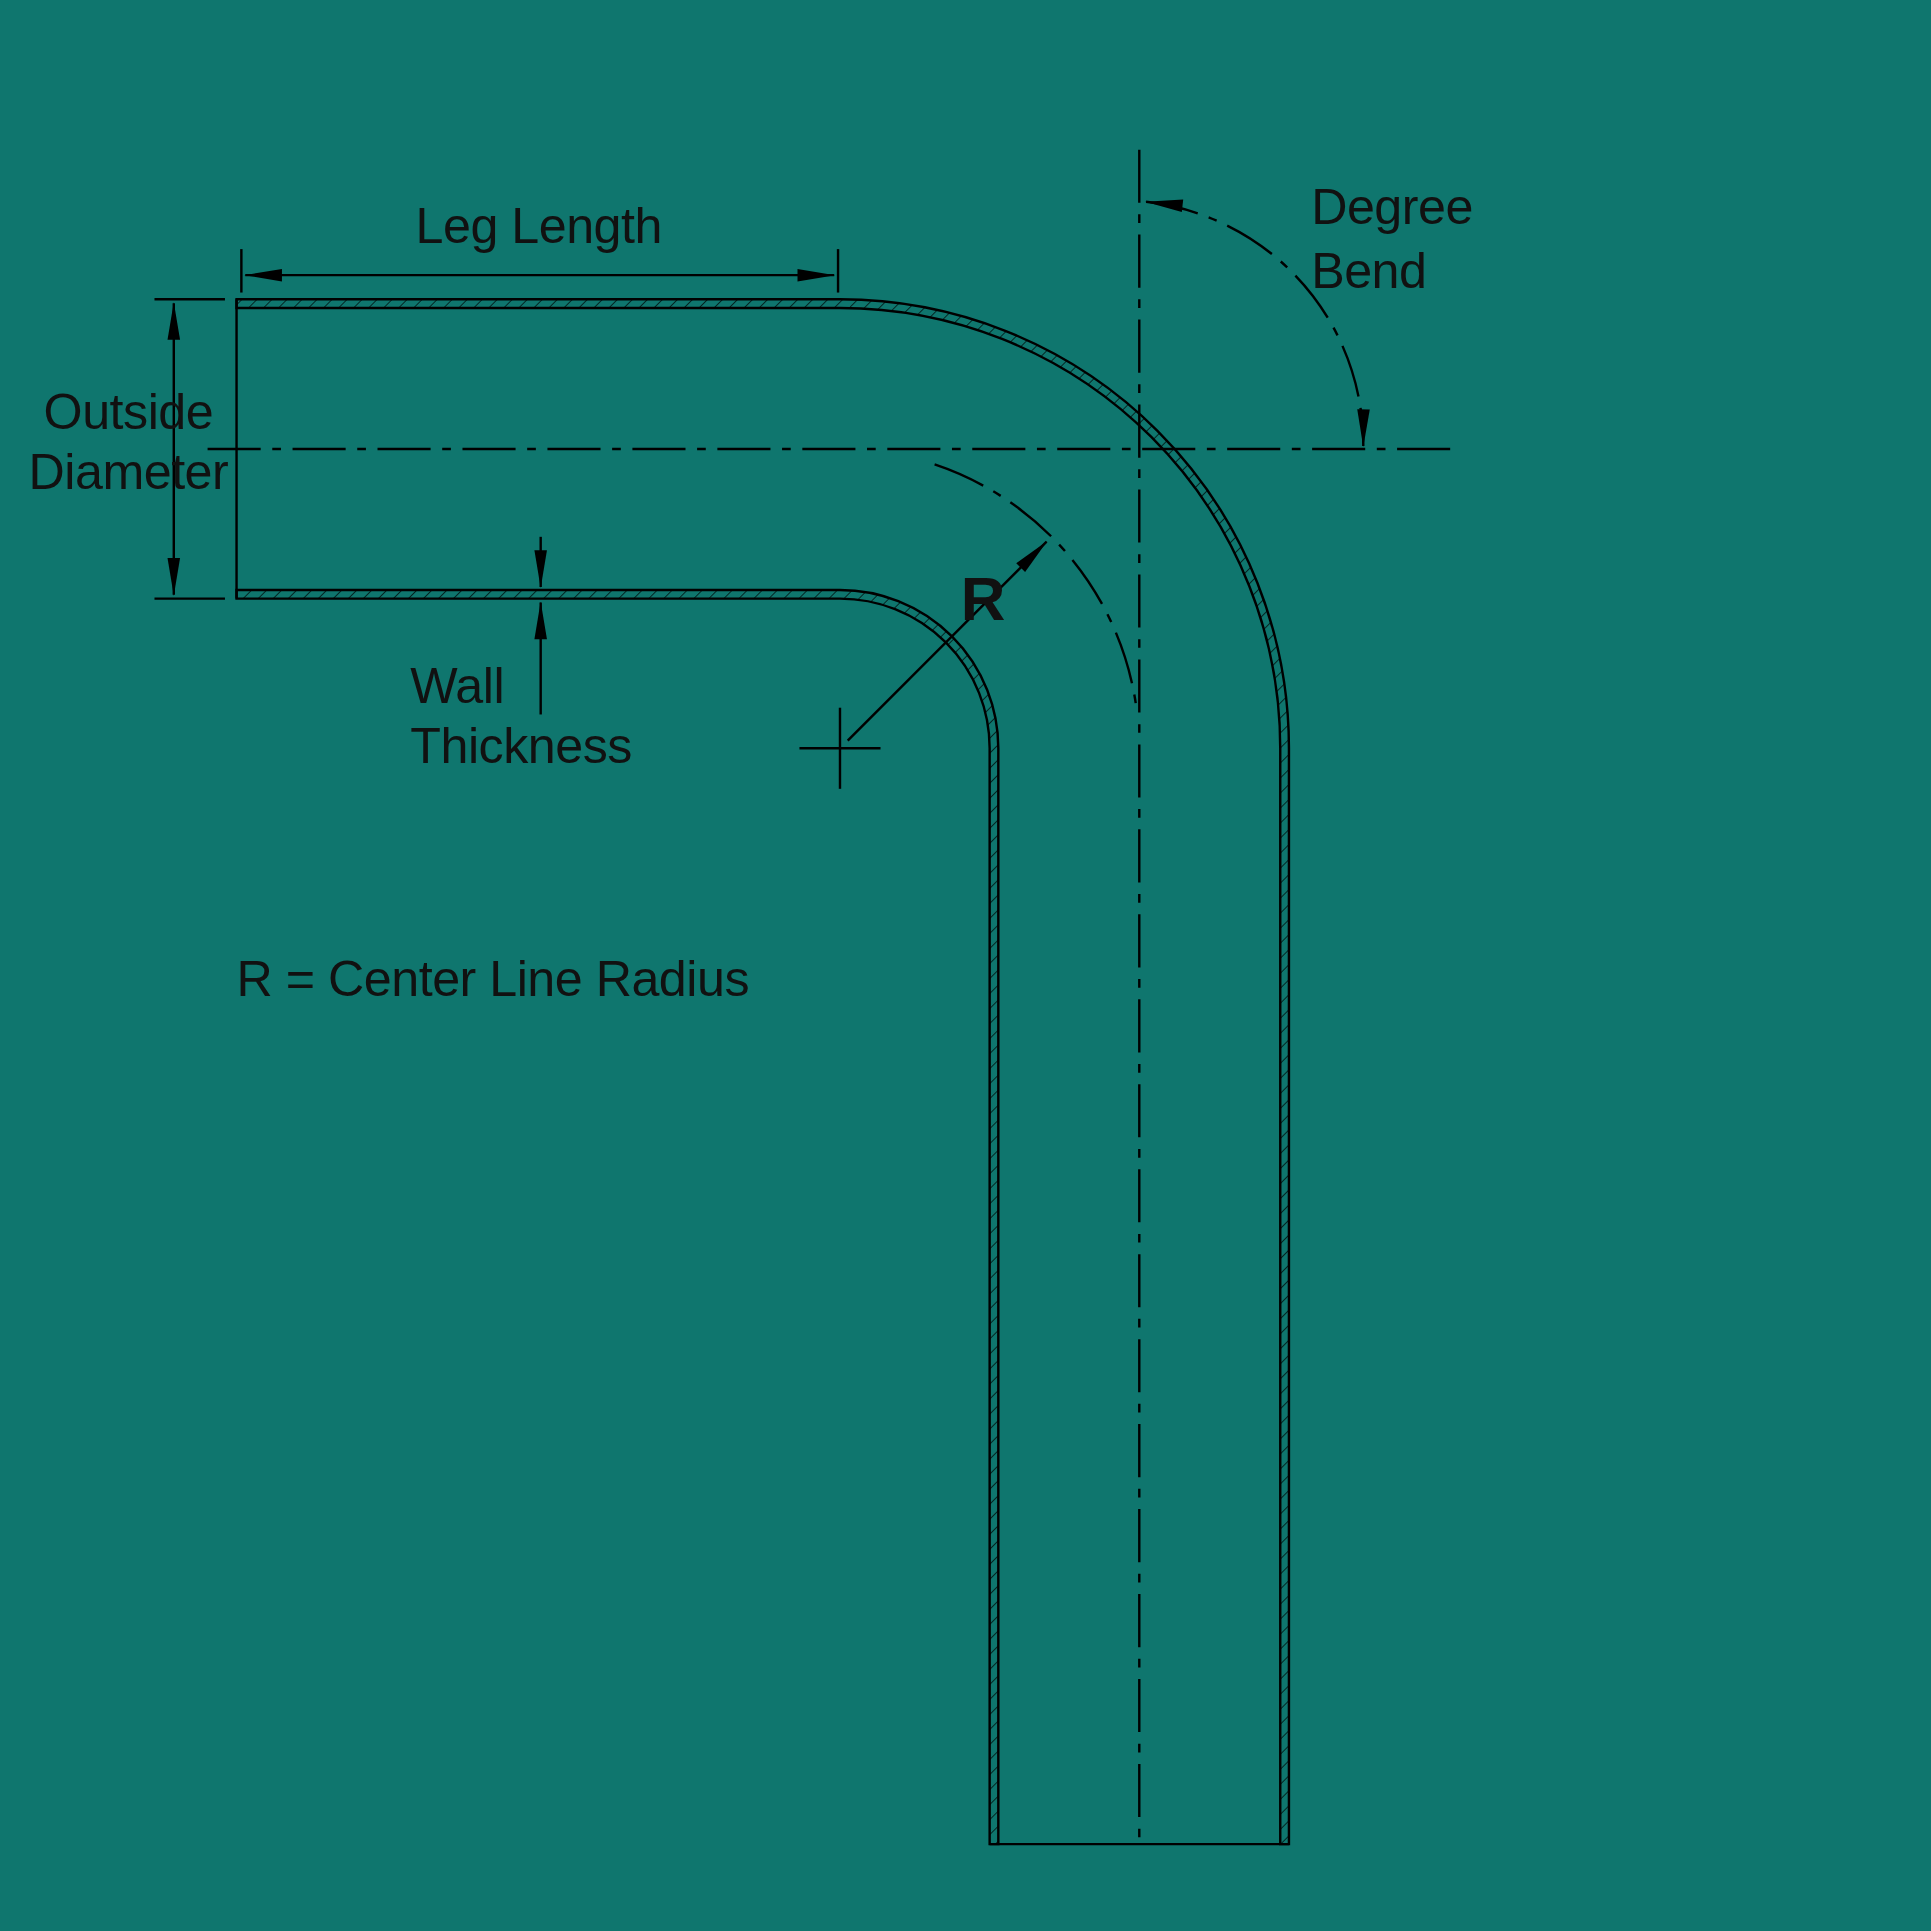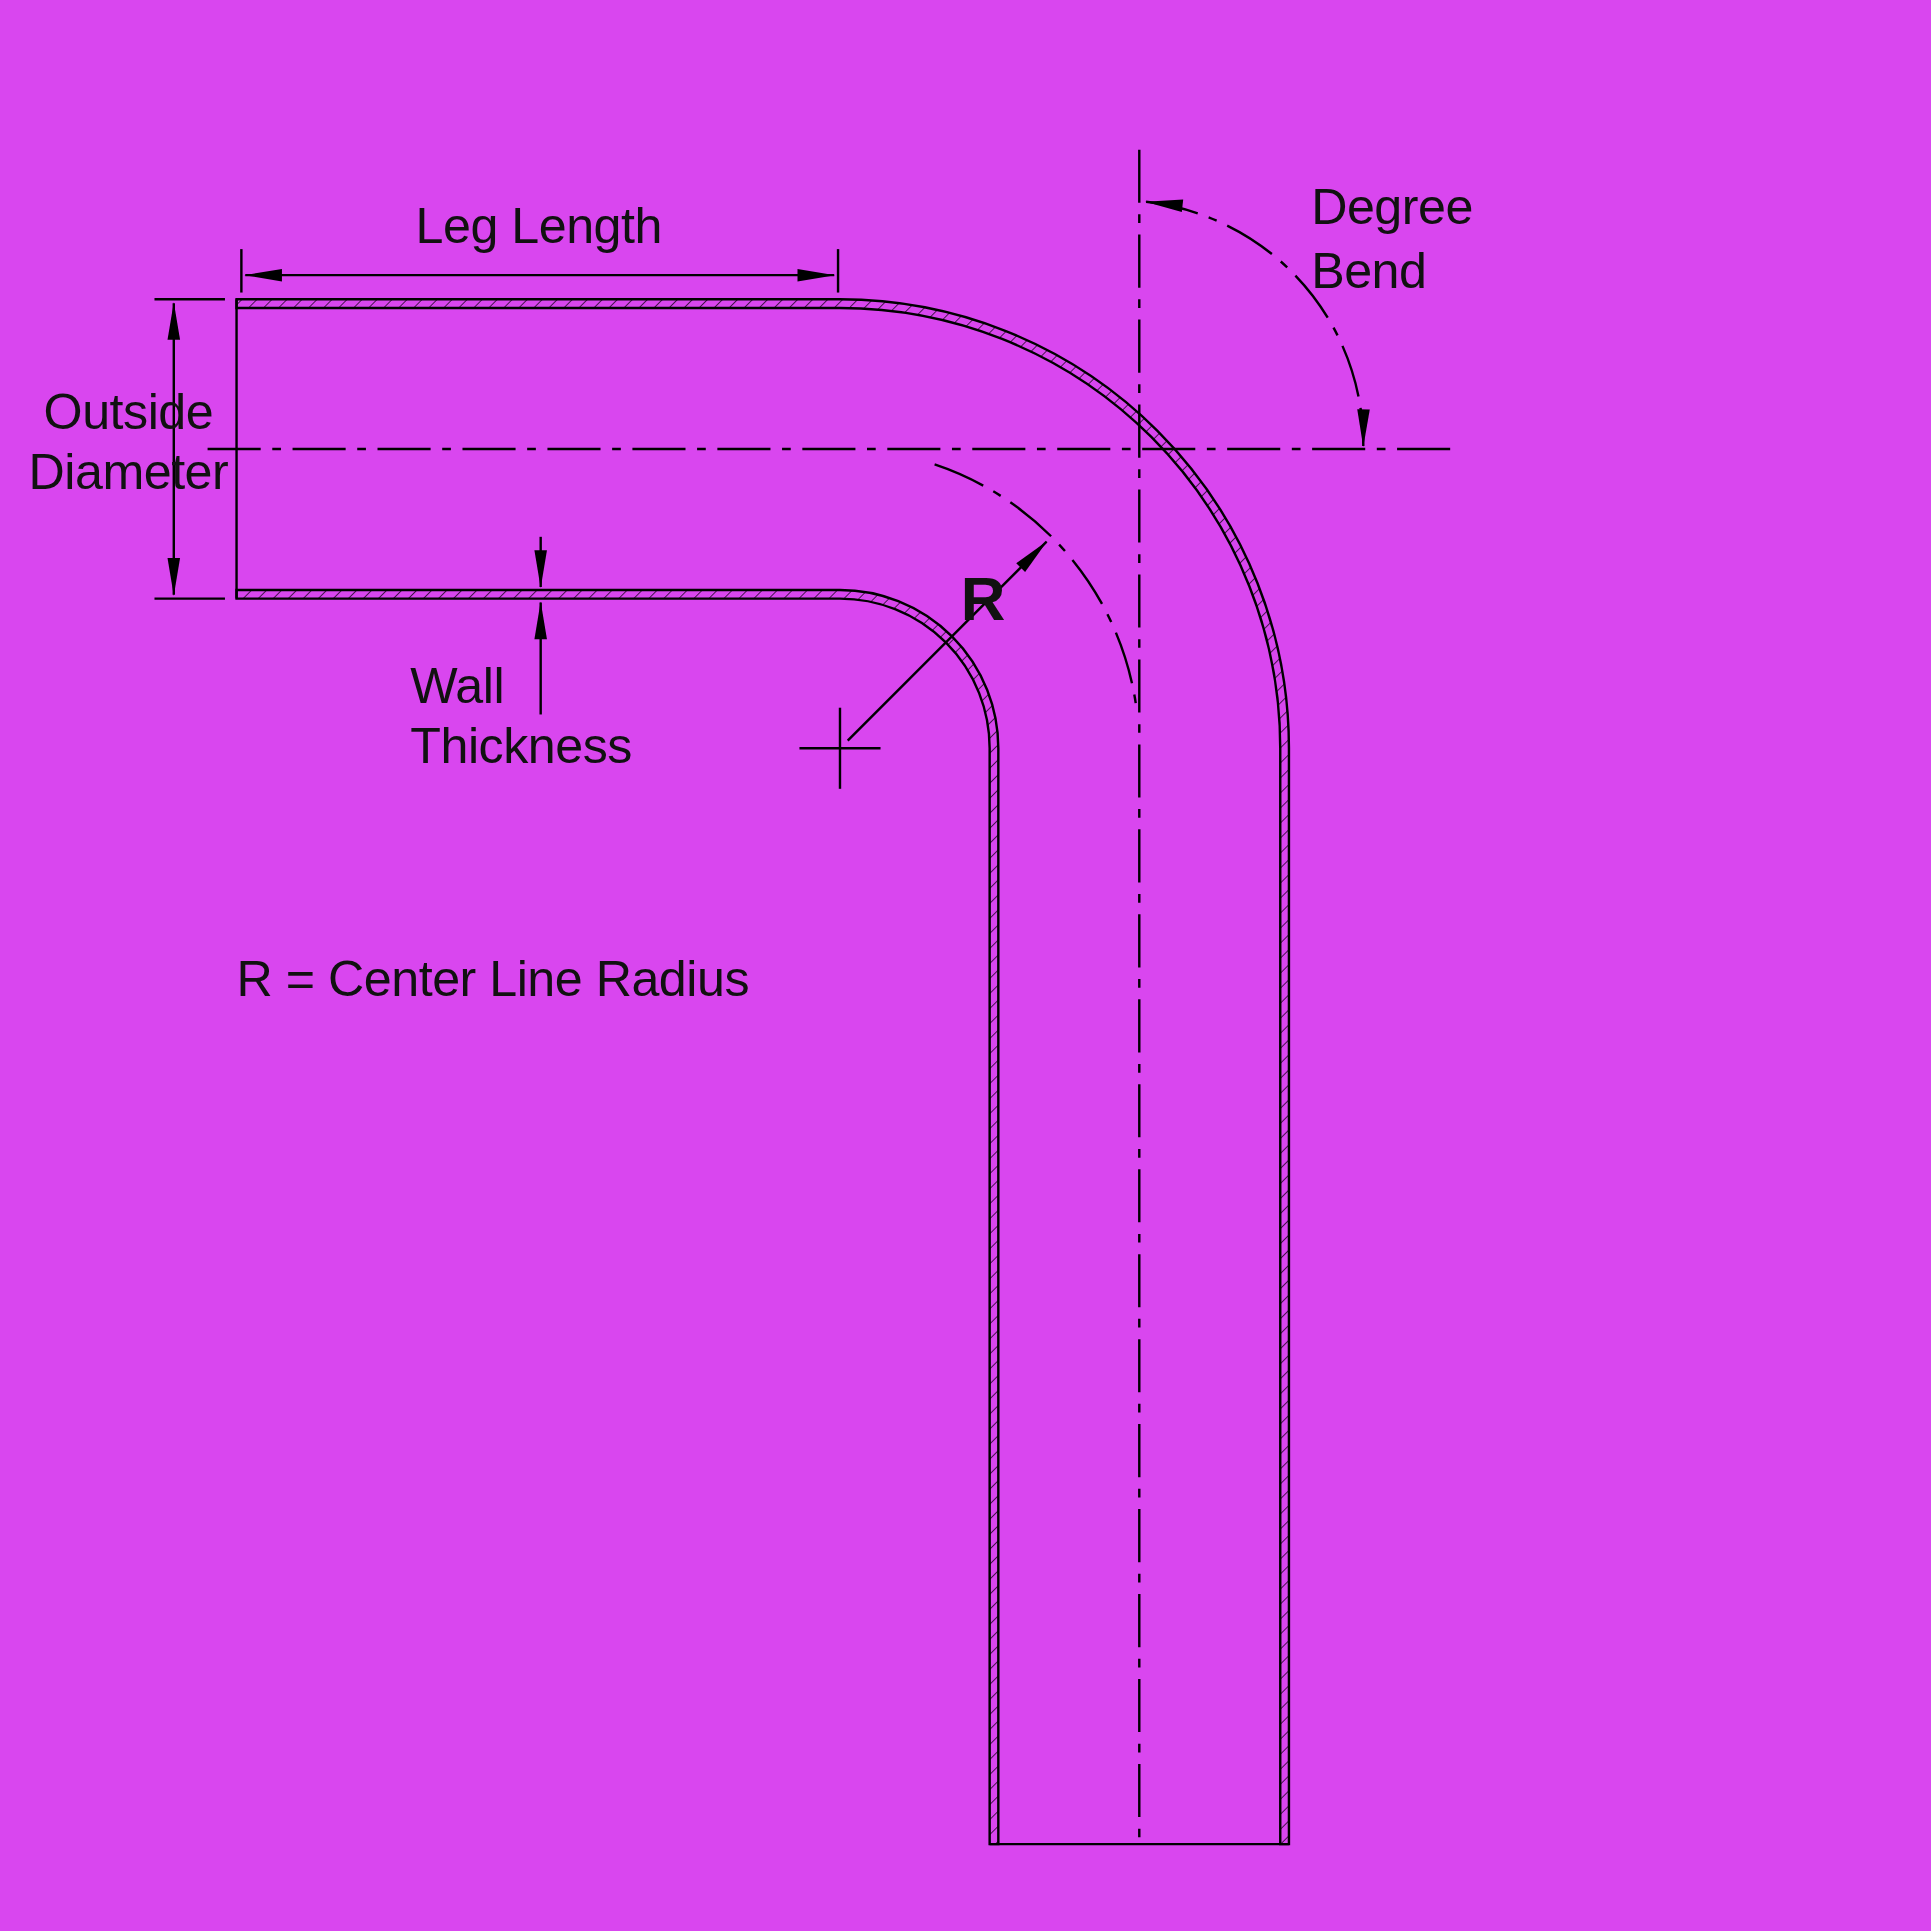--- a/index.html
+++ b/index.html
@@ -1,20 +1,20 @@
 <!DOCTYPE html>
 <html><head>
 <meta charset="utf-8">
 <style>
   html, body { margin: 0; padding: 0; background: #ffffff; }
   .canvas {
     position: relative;
     width: 1931px;
     height: 1931px;
-    background: #d946ef;
+    background: #0f766e;
     overflow: hidden;
   }
   .canvas svg { position: absolute; inset: 0; display: block; }
   svg text {
     font-family: "Liberation Sans", "DejaVu Sans", sans-serif;
     font-size: 52px;
     font-weight: 500;
     fill: #111111;
     letter-spacing: -0.5px;
   }

